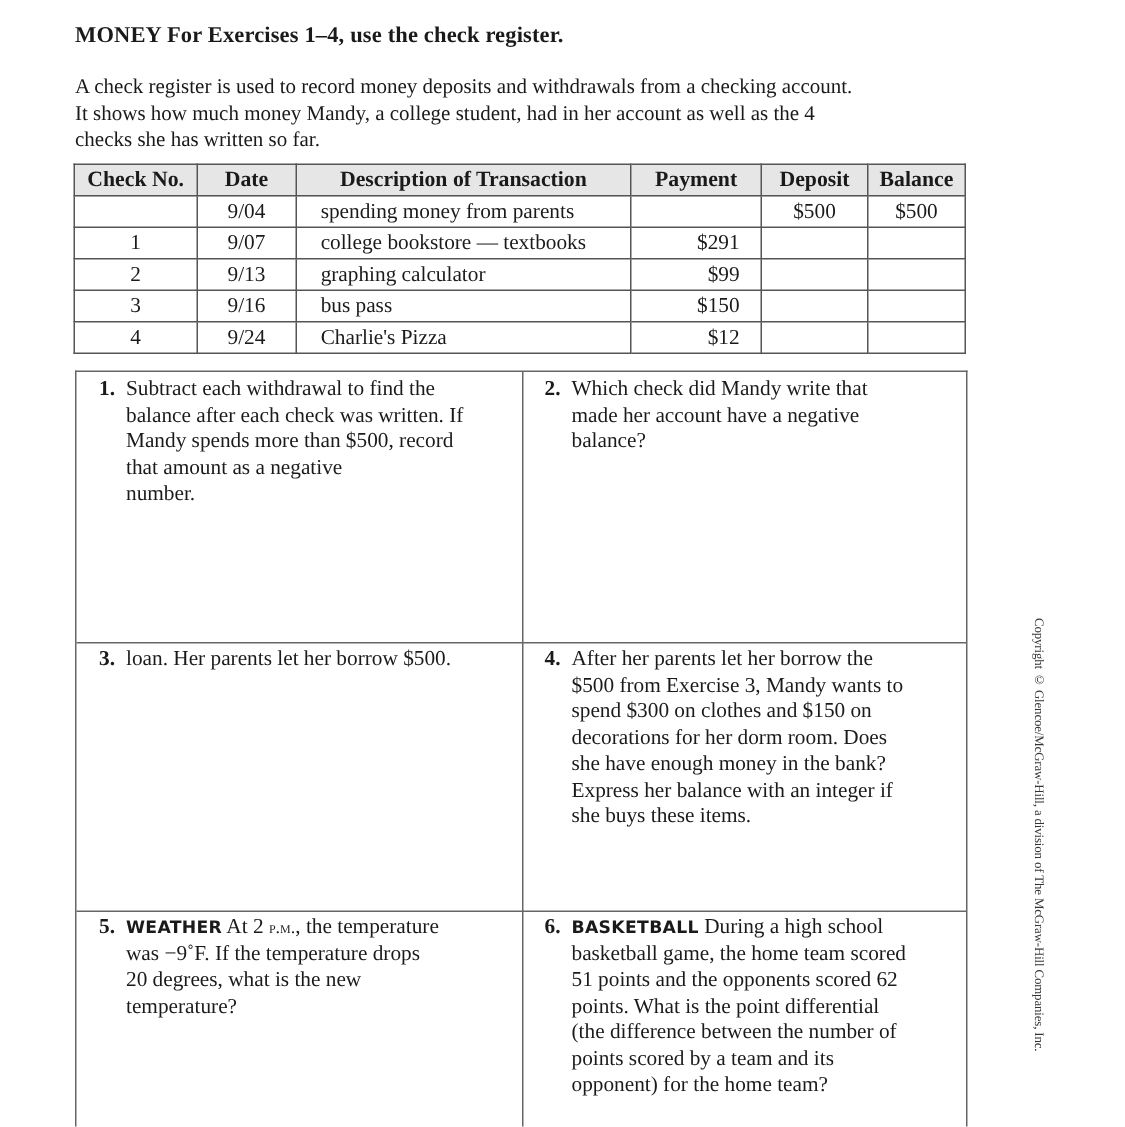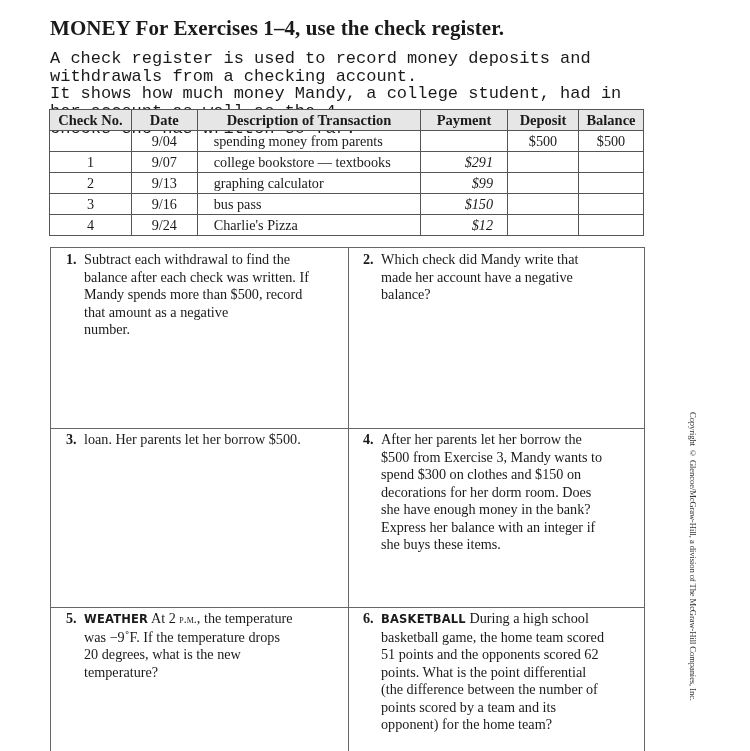--- a/index.html
+++ b/index.html
@@ -3,38 +3,38 @@
 <meta charset="utf-8">
 <style>
   html, body { margin: 0; padding: 0; background: #ffffff; }
   body {
     width: 750px; height: 751px; overflow: hidden; position: relative;
     font-family: "DejaVu Serif", "Liberation Serif", serif;
     color: #1a1a1a;
   }
   .page-title {
     position: absolute; left: 50px; top: 16px;
-    font-family: "Liberation Serif", serif; font-weight: bold; font-size: 21px;
+    font-family: "Liberation Serif", serif; font-weight: bold; font-size: 15px;
     letter-spacing: 0.1px;
   }
   .intro {
     position: absolute; left: 50px; top: 50px; width: 600px;
-    font-family: Liberation Mono, monospace; font-size: 17px; line-height: 17.5px;
+    font-family: Liberation Serif, serif; font-size: 14px; line-height: 17.5px;
   }
   table.register {
     position: absolute; left: 49px; top: 109px; width: 595px;
     border-collapse: collapse;
     font-family: "Liberation Serif", serif; font-size: 14.2px;
   }
   table.register th, table.register td {
     border: 1px solid #555; padding: 0 6px; height: 20px; line-height: 20px;
   }
   table.register th { background: #e6e6e6; font-weight: bold; font-size: 14.5px; text-align: center; }
   table.register td.c { text-align: center; }
-  table.register td.r { text-align: right; padding-right: 14px; font-style: italic; }
+  table.register td.r { text-align: right; padding-right: 14px; }
   table.register td.l { text-align: left; padding-left: 16px; }
 
   .grid {
     position: absolute; left: 50px; top: 247px; width: 593px; height: 504px;
     border: 1px solid #666; border-bottom: none;
   }
   .cell {
     position: absolute; box-sizing: border-box;
     font-family: "Liberation Serif", serif; font-size: 14.2px; line-height: 17.5px;
   }

